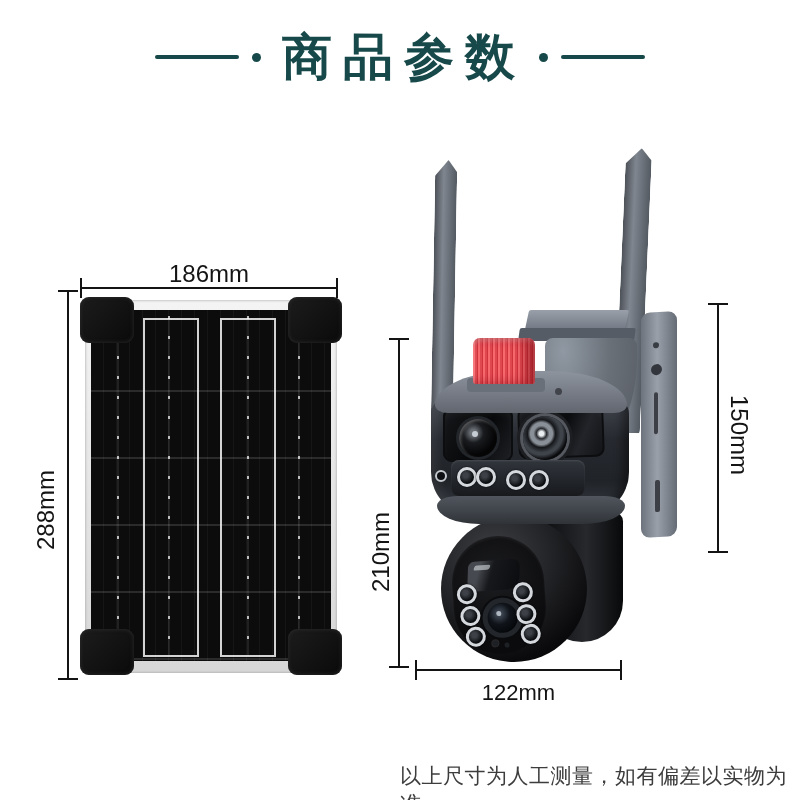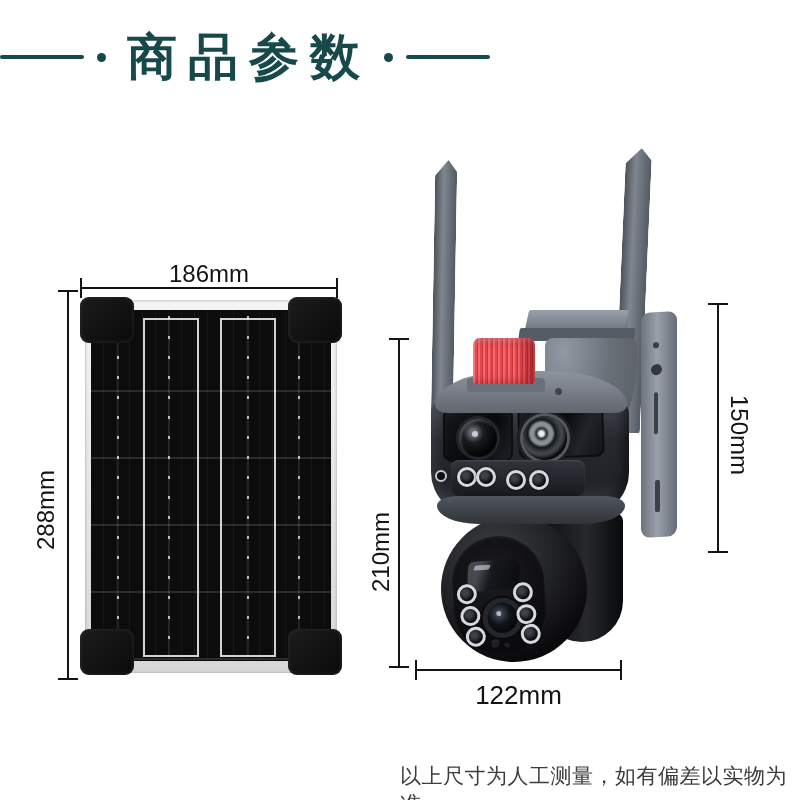--- a/index.html
+++ b/index.html
@@ -4,39 +4,39 @@
 <style>
   html,body{margin:0;padding:0;}
   body{
     width:800px;height:800px;position:relative;overflow:hidden;
     background:#ffffff;
     font-family:"Liberation Sans","DejaVu Sans",sans-serif;
     color:#141414;
   }
   
   .title-row{position:absolute;top:24px;left:0;right:0;height:66px;
-    display:flex;align-items:center;gap:13px;}
+    display:flex;align-items:center;justify-content:center;gap:13px;}
   .t-line{width:84px;height:4px;background:#17494a;border-radius:2px;}
   .t-dot{width:9px;height:9px;border-radius:50%;background:#17494a;}
   .t-text{font-size:50px;font-weight:bold;letter-spacing:11px;color:#17494a;line-height:64px;padding-left:8px;}
 
   
   .dim{position:absolute;background:#141414;}
   .dim.h{height:2px;}
   .dim.h::before,.dim.h::after{content:"";position:absolute;top:-9px;width:2px;height:20px;background:#141414;}
   .dim.h::before{left:0}.dim.h::after{right:0}
   .dim.v{width:2px;}
   .dim.v::before,.dim.v::after{content:"";position:absolute;left:-9px;width:20px;height:2px;background:#141414;}
   .dim.v::before{top:0}.dim.v::after{bottom:0}
   .dim-label{position:absolute;font-size:24px;color:#141414;text-align:center;}
   .label-186{left:80px;top:260px;width:258px;}
   .label-288{left:-6px;top:496px;width:104px;transform:rotate(-90deg);}
   .label-210{left:329px;top:538px;width:104px;transform:rotate(-90deg);}
   .label-150{left:687px;top:421px;width:104px;transform:rotate(90deg);}
-  .label-122{left:415px;top:680px;width:207px;font-size:26px;}
+  .label-122{left:415px;top:680px;width:207px;font-size:22px;}
 
   
   .panel{position:absolute;left:85px;top:300px;width:252px;height:373px;}
   .panel-frame{position:absolute;inset:0;background:linear-gradient(180deg,#f4f4f4,#d7d7d7);border-radius:3px;box-shadow:inset 0 0 3px #9a9a9a;}
   .panel-face{position:absolute;left:6px;right:6px;top:10px;bottom:12px;background:#0c0c0c;
     background-image:
       repeating-linear-gradient(90deg,transparent 0 12px,rgba(255,255,255,.045) 12px 13px),
       repeating-linear-gradient(180deg,transparent 0 65px,rgba(255,255,255,.13) 65px 67px);
     background-position:0 0,0 15px;}
   .busbar{position:absolute;top:6px;bottom:6px;width:2px;opacity:.85;

